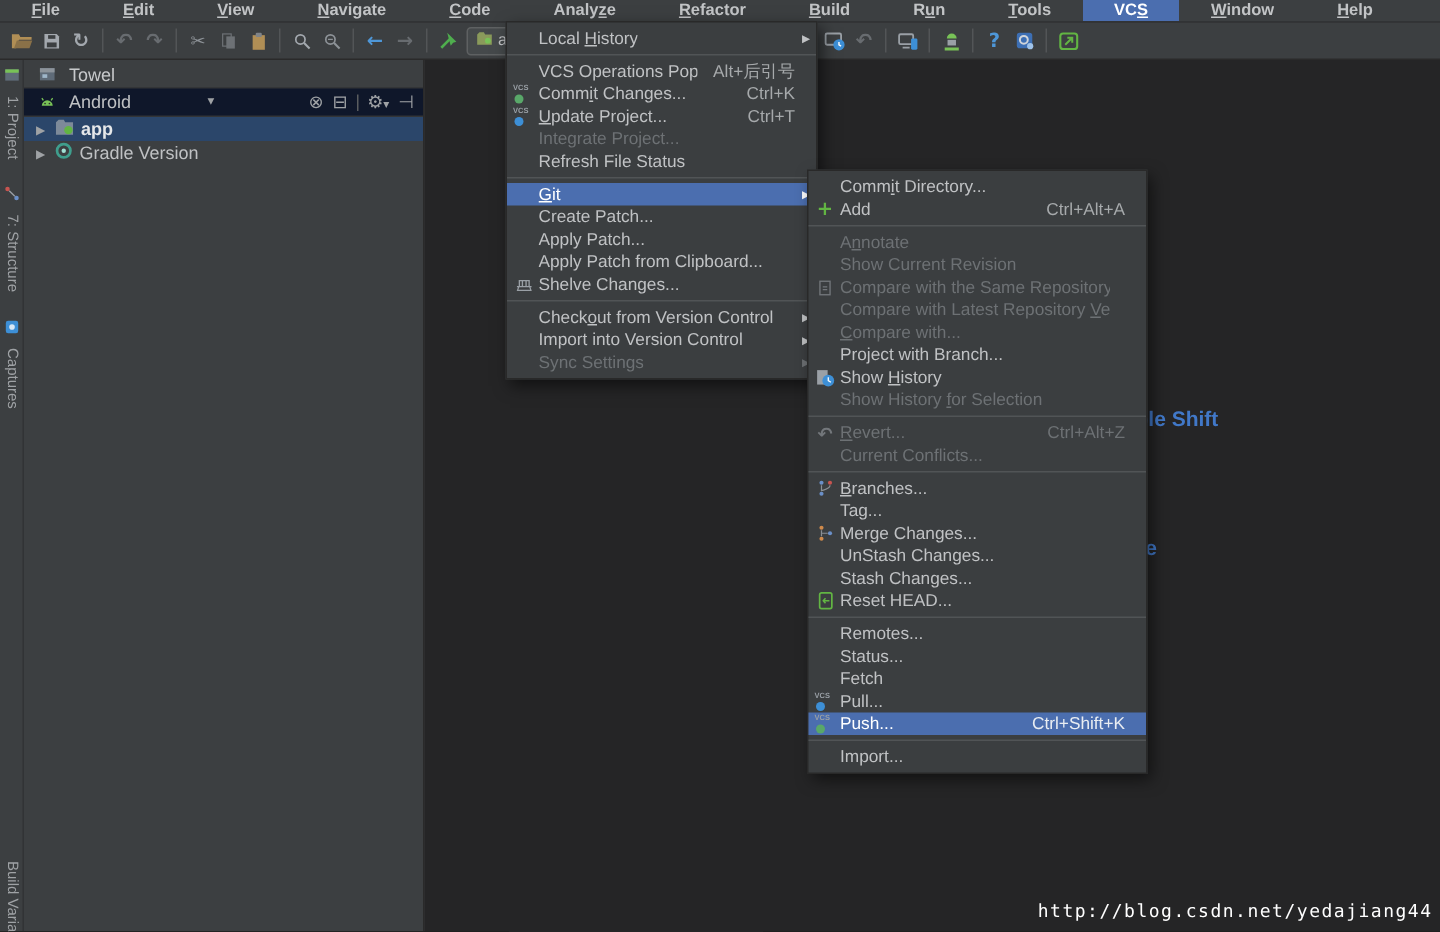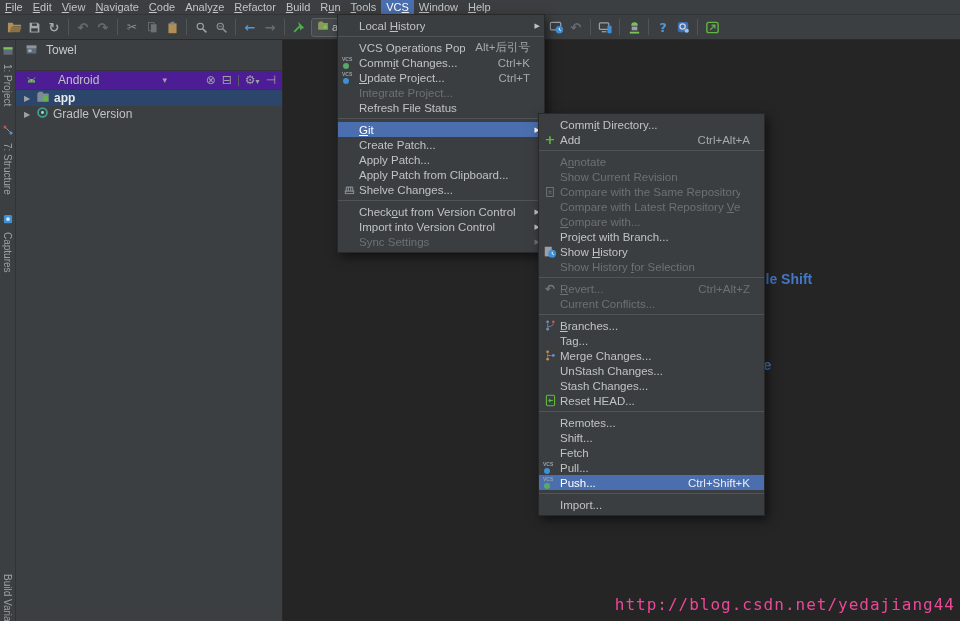--- a/index.html
+++ b/index.html
@@ -2,21 +2,21 @@
 <html><head>
 <meta charset="utf-8">
 <style>
   html,body{margin:0;padding:0;background:#1e1e1e;}
   .screen{position:relative;width:960px;height:621px;overflow:hidden;
     background:var(--editor_bg,#252526);font-family:"Liberation Sans",sans-serif;
     -webkit-font-smoothing:antialiased;}
   
   .menubar{position:absolute;left:0;top:0;width:100%;height:14px;background:var(--panel_bg,#3c3f41);
     display:flex;align-items:center;font-size:11px;color:#c2c4c6;z-index:6;border-bottom:1px solid #313335;}
-  .mb-item{padding:0 5px;height:14px;line-height:14px;white-space:nowrap;cursor:default;}
+  .mb-item{padding:0 21px;height:14px;line-height:14px;white-space:nowrap;cursor:default;font-weight:bold;}
   .mb-item.active{background:var(--selection,#4b6eaf);color:#fff;}
   .mb-item u{text-decoration:underline;}
   
   .toolbar{position:absolute;left:0;top:15px;width:100%;height:25px;background:var(--panel_bg,#3c3f41);
     display:flex;align-items:center;padding-left:4px;box-sizing:border-box;border-bottom:1px solid #2a2a2a;z-index:5;}
   .tb-ic{width:20px;height:20px;display:flex;align-items:center;justify-content:center;flex:none;}
   .tb-sep{width:1px;height:16px;background:#525557;margin:0 4px;flex:none;}
   .tb-config{display:flex;align-items:center;gap:3px;height:17px;padding:0 5px;margin:0 2px;
     background:#45494b;border:1px solid #5e6162;border-radius:3px;font-size:11px;color:#c3c5c7;}
   .tb-right{position:absolute;left:546px;top:0;height:100%;display:flex;align-items:center;}
@@ -24,22 +24,22 @@
   
   .twbar{position:absolute;left:0;top:40px;width:16px;height:581px;background:var(--panel_bg,#3c3f41);
     border-right:1px solid #313335;display:flex;flex-direction:column;align-items:center;padding-top:3px;box-sizing:border-box;z-index:4;}
   .tw-item{display:flex;flex-direction:column;align-items:center;gap:3px;margin-bottom:16px;}
   .tw-label{writing-mode:vertical-rl;font-size:10px;color:#9fa2a5;white-space:nowrap;}
   .tw-bottom{margin-top:auto;margin-bottom:-14px;}
   
   .project{position:absolute;left:16px;top:40px;width:267px;height:581px;background:var(--panel_bg,#3c3f41);
     font-size:12px;color:#bfc1c3;border-right:1px solid #2a2a2a;box-sizing:border-box;z-index:4;}
   .pp-title{height:17px;display:flex;align-items:center;gap:5px;padding:1px 6px 0 6px;color:#c7c9cb;}
-  .pp-header{height:18px;display:flex;align-items:center;gap:17px;padding:0 6px;background:#4c1d95;
-    border-top:1px solid #333537;border-bottom:1px solid #333537;margin-top:12px;}
+  .pp-header{height:18px;display:flex;align-items:center;gap:5px;padding:0 6px;background:#0f172a;
+    border-top:1px solid #333537;border-bottom:1px solid #333537;}
   .pp-chev{margin-left:46px;color:#9fa2a5;font-size:9px;}
   .pp-actions{margin-left:auto;display:flex;align-items:center;gap:6px;color:#9fa2a5;}
   .pp-actions .ic-ch{font-size:11px;}
   .pp-div{width:1px;height:11px;background:#5a5d5f;}
   .tree-row{height:16px;display:flex;align-items:center;gap:4px;padding-left:8px;}
   .tree-row.selected{background:var(--tree_selection,#2b466a);}
   .tree-row.bold .tree-label{font-weight:bold;color:#e6e8ea;}
   .tree-arrow{color:#9fa2a5;font-size:8px;width:8px;flex:none;font-family:"DejaVu Sans",sans-serif;}
   
   .popup{position:absolute;background:var(--menu_bg,#3b3e40);border:1px solid #292929;
@@ -60,21 +60,21 @@
   .vcsb{position:relative;width:16px;height:14px;display:inline-block;}
   .vcsb i{position:absolute;top:1px;left:1px;font-style:normal;font-weight:bold;font-size:5px;line-height:5px;
     color:#9aa0a6;letter-spacing:0;font-family:"Liberation Sans",sans-serif;}
   .vcsb b{position:absolute;left:2px;bottom:1px;width:6px;height:6px;border-radius:50%;}
   
   .editor{position:absolute;left:283px;top:40px;width:677px;height:581px;background:var(--editor_bg,#252526);}
   .frag{position:absolute;color:#4178c8;font-size:14px;font-weight:bold;z-index:2;}
   .frag0{left:757px;top:271px;}
   .frag1{left:755px;top:357px;}
   .watermark{position:absolute;right:5px;bottom:7px;font-family:"DejaVu Sans Mono",monospace;
-    font-size:16px;color:#ec4899;letter-spacing:1px;z-index:3;}
+    font-size:12px;color:#ffffff;letter-spacing:1px;z-index:3;}
 </style>
 </head>
 <body>
 
 <div class="screen" style="--selection: #4b6eaf; --menu_bg: #3b3e40; --panel_bg: #3c3f41; --editor_bg: #252526; --tree_selection: #2b466a; --accent_green: #4fae4e; --accent_blue: #3d8fd6;">
   <div class="menubar">
       <span class="mb-item"><u>F</u>ile</span>
       <span class="mb-item"><u>E</u>dit</span>
       <span class="mb-item"><u>V</u>iew</span>
       <span class="mb-item"><u>N</u>avigate</span>
@@ -550,21 +550,21 @@
       </div>
       <div class="menu-sep"></div>
       <div class="menu-item">
         <span class="mi-ic"></span>
         <span class="mi-label">Remotes...</span>
         <span class="mi-sc"></span>
         <span class="mi-arrow"></span>
       </div>
       <div class="menu-item">
         <span class="mi-ic"></span>
-        <span class="mi-label">Shift...</span>
+        <span class="mi-label">Status...</span>
         <span class="mi-sc"></span>
         <span class="mi-arrow"></span>
       </div>
       <div class="menu-item">
         <span class="mi-ic"></span>
         <span class="mi-label">Fetch</span>
         <span class="mi-sc"></span>
         <span class="mi-arrow"></span>
       </div>
       <div class="menu-item">

